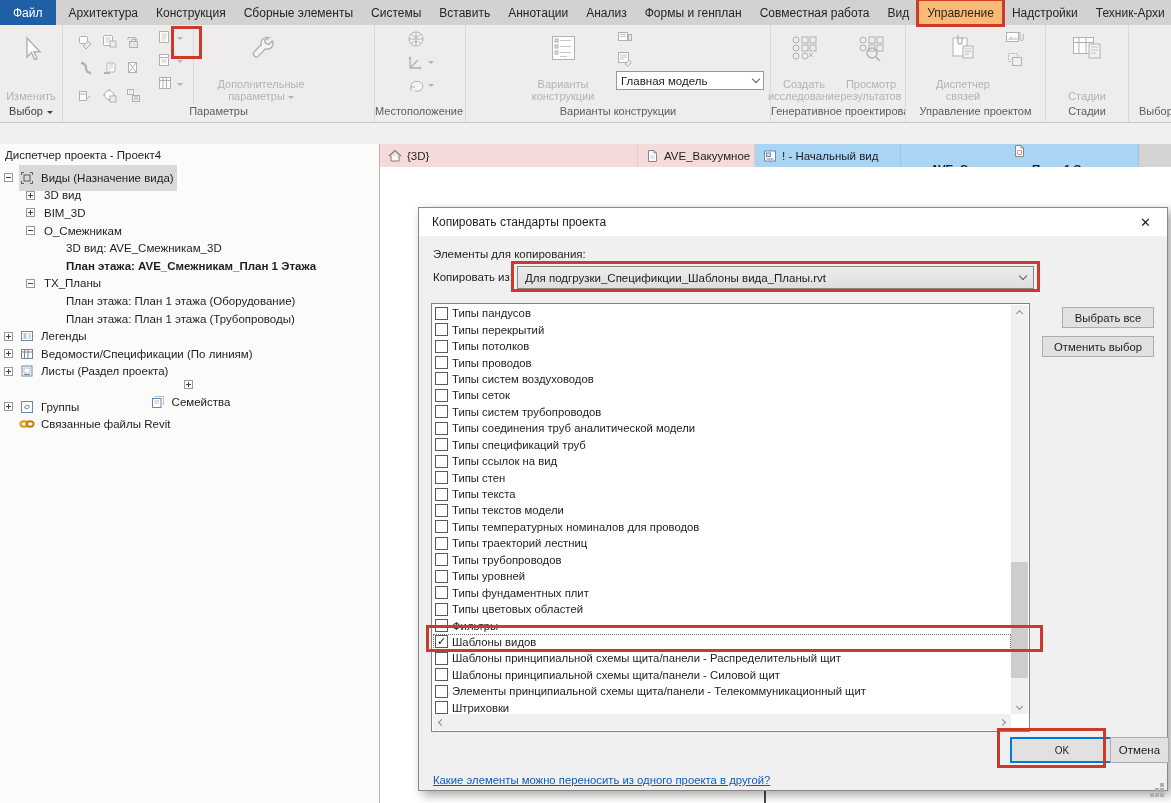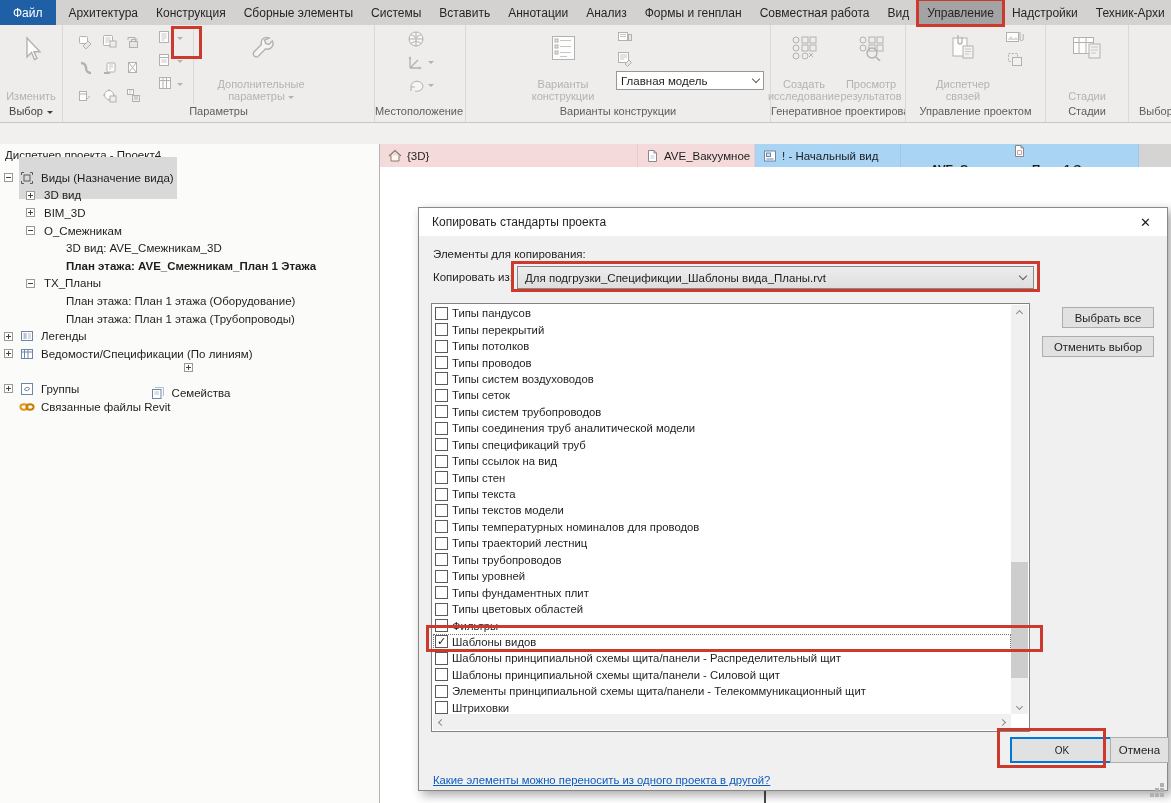--- a/index.html
+++ b/index.html
@@ -5,21 +5,21 @@
   * { margin:0; padding:0; box-sizing:border-box; }
   html,body { width:1171px; height:803px; overflow:hidden; }
   body { font-family:"Liberation Sans", sans-serif; background:#fff; color:#1e1e1e; }
   .app { position:relative; width:1171px; height:803px; background:#fff; overflow:hidden; }
 
   
   .rtabs { position:absolute; top:0; left:0; right:0; height:25px; background:#d4d2d0;
            display:flex; align-items:stretch; font-size:12px; color:#262626; white-space:nowrap; }
   .rtab { padding:0 9px; display:flex; align-items:center; cursor:default; }
   .rtab.file { background:#1e5fa6; color:#fff; padding:0 13px; margin-right:4px; }
-  .rtab.active { background:#a3a3a3; outline:3px solid #cc3a2e; outline-offset:-1px; position:relative; z-index:30; }
+  .rtab.active { background:#fdba74; outline:3px solid #cc3a2e; outline-offset:-1px; position:relative; z-index:30; }
 
   
   .ribbon { position:absolute; top:25px; left:0; right:0; height:98px; background:#eeedec;
             border-bottom:1px solid #c9c7c5; display:flex; }
   .rgroup { position:relative; border-right:1px solid #dbd9d7; height:100%; flex:0 0 auto; }
   .rgroup-label { position:absolute; bottom:1px; left:0; right:0; height:16px; text-align:center;
                   font-size:11px; color:#5f5d5b; white-space:nowrap; overflow:hidden; }
   .rtools { position:absolute; top:0; left:0; right:0; bottom:18px; display:flex; justify-content:center; }
   .bigbtn { display:flex; flex-direction:column; align-items:center; padding-top:6px; width:68px; }
   .bigbtn .lbl { margin-top:auto; font-size:11px; line-height:12px; color:#b5b3b1; text-align:center; padding-bottom:2px; }
@@ -40,21 +40,21 @@
   .browser { position:absolute; top:144px; left:0; width:379px; bottom:0; background:#fbfbfa; font-size:11.5px; }
   .browser-divider { position:absolute; top:144px; left:379px; width:1px; bottom:0; background:#b7b5b3; }
   .browser-title { height:24px; padding:5px 0 0 5px; color:#1e1e1e; }
   .tree { padding-top:1px; }
   .trow { height:17.6px; display:flex; align-items:center; white-space:nowrap; }
   .exp { width:9px; height:9px; border:1px solid #9a9a9a; background:#fff; position:relative; flex:0 0 9px; margin-right:6px; }
   .exp::before { content:""; position:absolute; left:1px; right:1px; top:3px; border-top:1px solid #444; }
   .exp.plus::after { content:""; position:absolute; top:1px; bottom:1px; left:3px; border-left:1px solid #444; }
   .exp-sp { flex:0 0 15px; }
   .ticon { width:16px; display:inline-flex; justify-content:center; margin-right:3px; flex:0 0 16px; }
-  .tlabel { padding:15px 3px; }
+  .tlabel { padding:7px 3px; }
   .trow.sel .selwrap { background:#d9d9d9; }
   .selwrap { display:flex; align-items:center; }
   .trow.bold .tlabel { font-weight:bold; }
 
   
   .vtabs { position:absolute; top:144px; left:380px; right:0; height:23px; background:#d6d4d3; display:flex; font-size:11.5px; }
   .vtab { display:flex; align-items:center; padding:0 8px; gap:5px; border-right:1px solid rgba(0,0,0,0.06); overflow:hidden; white-space:nowrap; }
   .vtab.pink { background:#f4dadb; }
   .vtab.blue { background:#a9d4f4; }
   .vtab.active { font-weight:bold;flex-direction:column; }
@@ -492,20 +492,33 @@
           <span class="selwrap">
             <span class="ticon">
               <svg width="14" height="14" viewBox="0 0 14 14">
                 <rect x="1.5" y="2.5" width="11" height="9" fill="#fff" stroke="#6f87a6"></rect>
                 <path d="M1.5 5h11M4.5 2.5v9M8 2.5v9" stroke="#6f87a6"></path>
               </svg>
             </span>
             <span class="tlabel">Ведомости/Спецификации (По линиям)</span>
           </span>
         </div>
+        <div class="trow" style="padding-left: 4px;">
+          <span class="exp plus"></span>
+          <span class="selwrap">
+            <span class="ticon">
+              <svg width="14" height="14" viewBox="0 0 14 14">
+                <rect x="2" y="2" width="10" height="10" fill="#fff" stroke="#6f87a6"></rect>
+                <rect x="4" y="4" width="6" height="5" fill="none" stroke="#b0bfd2"></rect>
+                <path d="M4 10.5h6" stroke="#6f87a6"></path>
+              </svg>
+            </span>
+            <span class="tlabel">Листы (Раздел проекта)</span>
+          </span>
+        </div>
         <div class="trow" style="padding-left: 4px; flex-direction: column;">
           <span class="exp plus"></span>
           <span class="selwrap">
             <span class="ticon">
               <svg width="14" height="14" viewBox="0 0 14 14">
                 <path d="M4 1.5h8.5V10" fill="none" stroke="#b0bfd2"></path>
                 <rect x="1.5" y="3.5" width="8.5" height="9" fill="#fff" stroke="#6f87a6"></rect>
                 <path d="M3.5 6h4.5M3.5 8h4.5" stroke="#b0bfd2"></path>
               </svg>
             </span>

